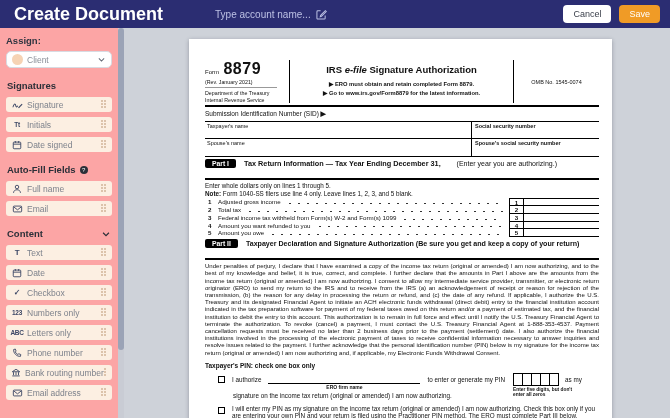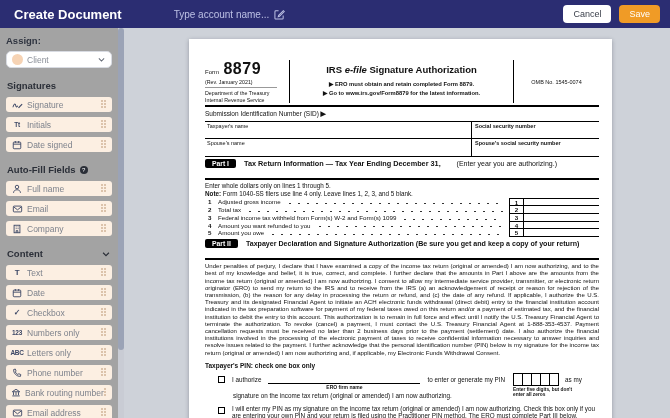--- a/index.html
+++ b/index.html
@@ -1,29 +1,29 @@
 <!DOCTYPE html>
 <html><head>
 <meta charset="utf-8">
 <style>
   * { margin:0; padding:0; box-sizing:border-box; }
   html,body { width:670px; height:418px; overflow:hidden; font-family:"Liberation Sans", sans-serif; background:#ced2d9; }
 
   
   .navbar { position:absolute; left:0; top:0; width:670px; height:28px; background:#2b2d72; display:flex; align-items:center; padding:0 10px; z-index:50; }
-  .nav-title { color:#fff; font-size:13px; font-weight:bold; margin-left:4px; }
+  .nav-title { color:#fff; font-size:18px; font-weight:bold; margin-left:4px; }
   .doc-name { margin-left:52px; display:flex; align-items:center; gap:5px; color:#bcc0e4; font-size:10px; cursor:text; }
   .doc-name svg { display:block; }
   .nav-spacer { flex:1; }
   .btn { border:none; border-radius:4px; font-size:9px; padding:4px 10px; cursor:pointer; font-family:inherit; }
   .btn-cancel { background:#fff; color:#3a3f4a; margin-right:8px; }
   .btn-save { background:#f09b26; color:#fff; }
 
   
-  .sidebar { position:absolute; left:0; top:28px; width:118px; height:390px; background:#a3a3a3; padding:6px 6px 0 6px; overflow:hidden; }
+  .sidebar { position:absolute; left:0; top:28px; width:118px; height:390px; background:#fca5a5; padding:6px 6px 0 6px; overflow:hidden; }
   .assign-row { display:flex; align-items:center; justify-content:space-between; margin-top:1px; }
   .assign-label { font-size:9.5px; font-weight:bold; color:#2f3440; }
   .add-collab { border:3px solid #e8402a; padding:2px 3px; font-size:8px; color:#44508a; font-weight:bold; white-space:nowrap; cursor:pointer; background:transparent; font-family:inherit; }
   .client-select { margin-top:5px; height:17px; background:#fff; border:1px solid #d8dbe2; border-radius:5px; display:flex; align-items:center; padding:0 5px; cursor:pointer; }
   .client-avatar { width:11px; height:11px; border-radius:50%; background:#f6d3b4; }
   .client-label { font-size:8.5px; color:#8a8f98; margin-left:4px; }
   .client-select svg { margin-left:auto; }
   .sec-header { display:flex; align-items:center; margin:12px 1px 6px 1px; }
   .sec-header-text { font-size:9.5px; font-weight:bold; color:#2b2f38; }
   .info-dot { width:8px; height:8px; border-radius:50%; background:#2b2f38; color:#fff; font-size:6px; line-height:8px; text-align:center; margin-left:4px; cursor:pointer; }
@@ -199,34 +199,20 @@
     <span class="sb-ico">
       <svg width="11" height="10" viewBox="0 0 12 12" fill="none" stroke="#3d4866" stroke-width="1.1">
           <rect x="1" y="2.5" width="10" height="7" rx="1"></rect>
           <polyline points="1.5,3.5 6,7 10.5,3.5"></polyline>
         </svg>
     </span>
     <span class="sb-label">Email</span>
     <span class="sb-handle"></span>
   </div>
 
-  <div class="sb-item">
-    <span class="sb-ico">
-      <svg width="10" height="10" viewBox="0 0 12 12" fill="none" stroke="#3d4866" stroke-width="1.1">
-          <rect x="2.5" y="1.5" width="7" height="9"></rect>
-          <line x1="4.5" y1="3.5" x2="5.5" y2="3.5"></line>
-          <line x1="6.8" y1="3.5" x2="7.8" y2="3.5"></line>
-          <line x1="4.5" y1="5.5" x2="5.5" y2="5.5"></line>
-          <line x1="6.8" y1="5.5" x2="7.8" y2="5.5"></line>
-          <path d="M5 10.5V8h2v2.5"></path>
-        </svg>
-    </span>
-    <span class="sb-label">Company</span>
-    <span class="sb-handle"></span>
-  </div>
 
   <div class="sec-header">
     <span class="sec-header-text">Content</span>
     <span class="sec-chevron">
       <svg width="10" height="10" viewBox="0 0 12 12" fill="none" stroke="#2b2f38" stroke-width="1.4">
           <polyline points="2.5,4.5 6,8 9.5,4.5"></polyline>
         </svg>
     </span>
   </div>
 

